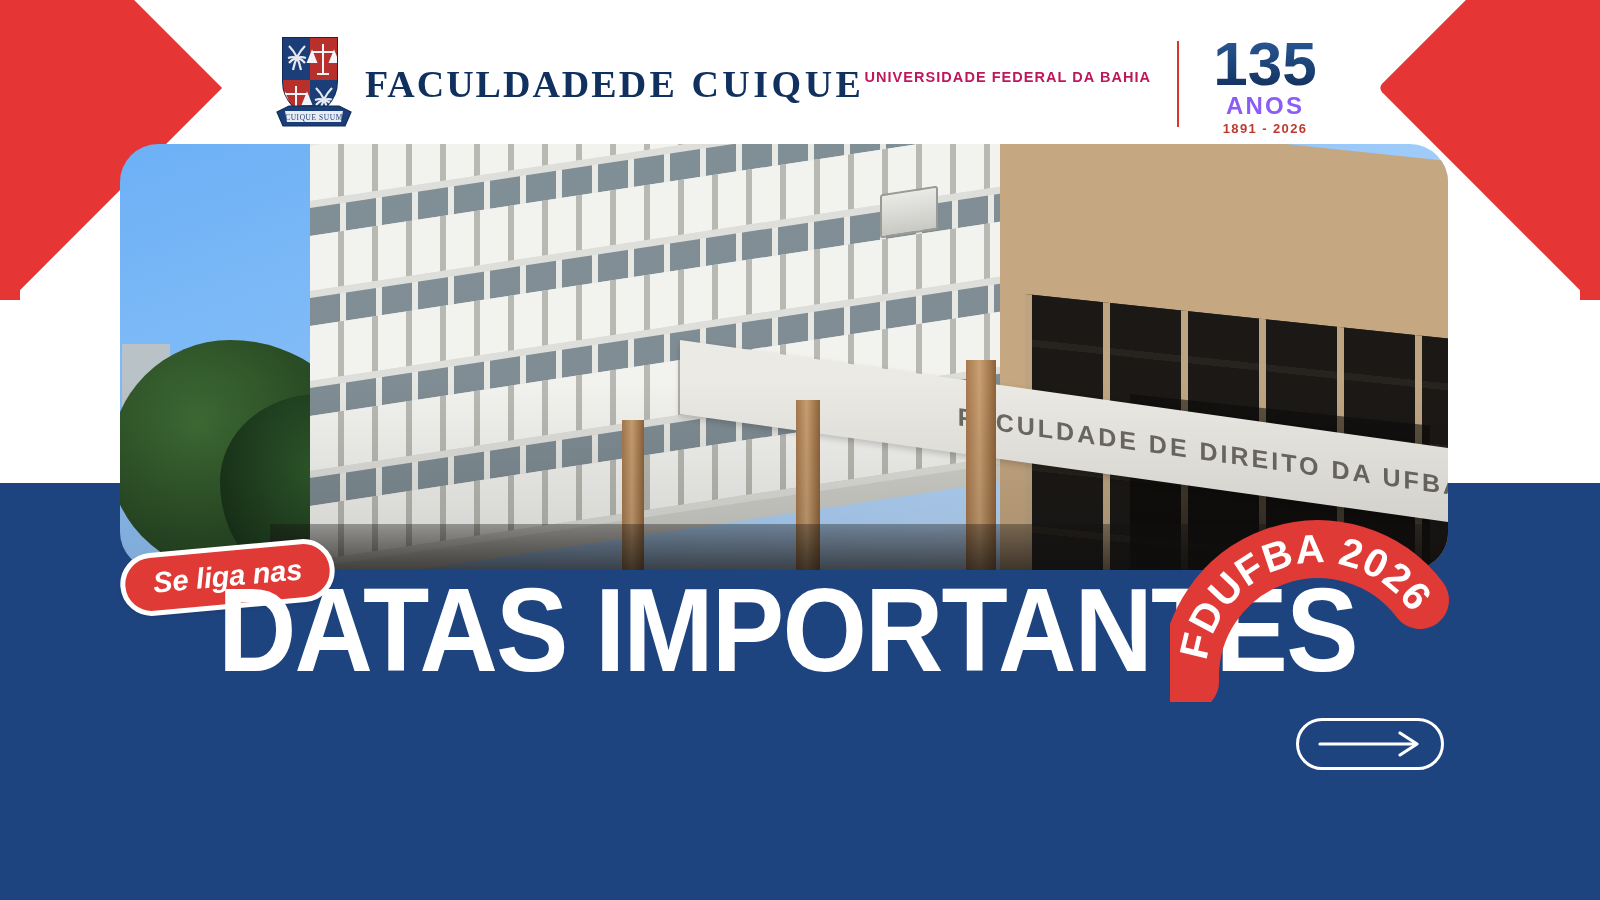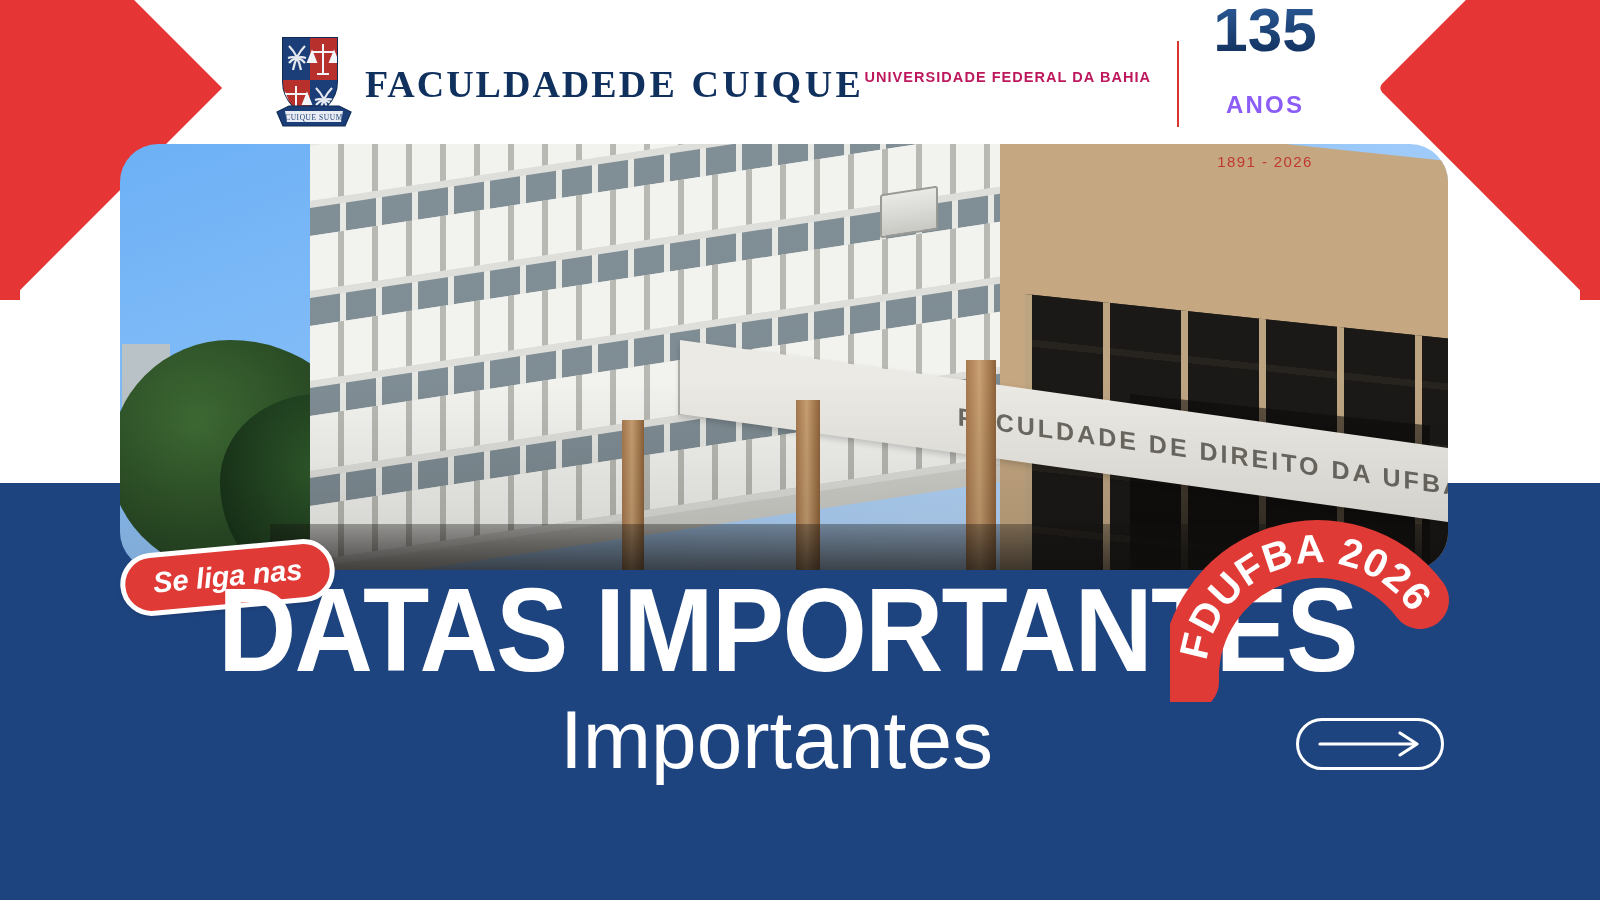--- a/index.html
+++ b/index.html
@@ -53,29 +53,29 @@
     font-weight:700; color:#10305e; letter-spacing:2.0px;
     font-size:38px; line-height:38px;
   }
   .logo-l2 { letter-spacing:3.5px; }
   .logo-l3 {
     font-family:"Liberation Sans", sans-serif;
     font-weight:700; color:#be185d; font-size:14.5px; letter-spacing:1.05px;
     margin-top:4px;
   }
   .logo-div { width:2px; height:86px; background:#d8352c; margin:0 14px; flex:0 0 auto; }
-  .anniv { display:flex; flex-direction:column; align-items:center;gap:33px; }
+  .anniv { display:flex; flex-direction:column; align-items:center; }
   .anniv-num { height:58px; }
   .anniv-anos {
     font-family:"Liberation Sans", sans-serif; font-weight:700;
     color:#8b5cf6; font-size:24px; letter-spacing:2.2px; margin-top:1px;
   }
   .anniv-years {
-    font-family:"Liberation Sans", sans-serif; font-weight:400;
-    color:#c0392f; font-size:15px; letter-spacing:1.4px; margin-top:1px;
+    font-family:"Liberation Sans", sans-serif; font-weight:700;
+    color:#c0392f; font-size:13px; letter-spacing:1.4px; margin-top:1px;
   }
 
   
   .photo {
     position:absolute; left:120px; top:144px; width:1328px; height:426px;
     border-radius:38px; overflow:hidden; z-index:4;
   }
   .photo-img { position:absolute; inset:0; }
 
   
@@ -339,21 +339,20 @@
         <text x="60" y="52" text-anchor="middle" font-family="Liberation Sans, sans-serif" font-size="62" font-weight="bold" fill="url(#ng)">135</text>
       </svg>
       <div class="anniv-anos">ANOS</div>
       <div class="anniv-years">1891 - 2026</div>
     </div>
   </div>
 
   <div class="pill-seliga">Se liga nas</div>
 
   <div class="headline">DATAS IMPORTANTES</div>
-  <div class="subheadline">Importantes</div>
 
   <svg class="arc-badge" viewBox="0 0 280 220">
     <defs>
       <path id="arcPath" d="M20,200 A 128 128 0 0 1 250 118" fill="none"></path>
       <path id="arcText" d="M36,196 A 112 112 0 0 1 238 126" fill="none"></path>
     </defs>
     <path d="M20,200 A 128 128 0 0 1 250 118" fill="none" stroke="#e03a36" stroke-width="58" stroke-linecap="round"></path>
     <text font-family="Liberation Sans, sans-serif" font-size="40" font-weight="bold" fill="#ffffff" letter-spacing="1">
       <textPath href="#arcText" startOffset="6%">FDUFBA 2026.1</textPath>
     </text>

